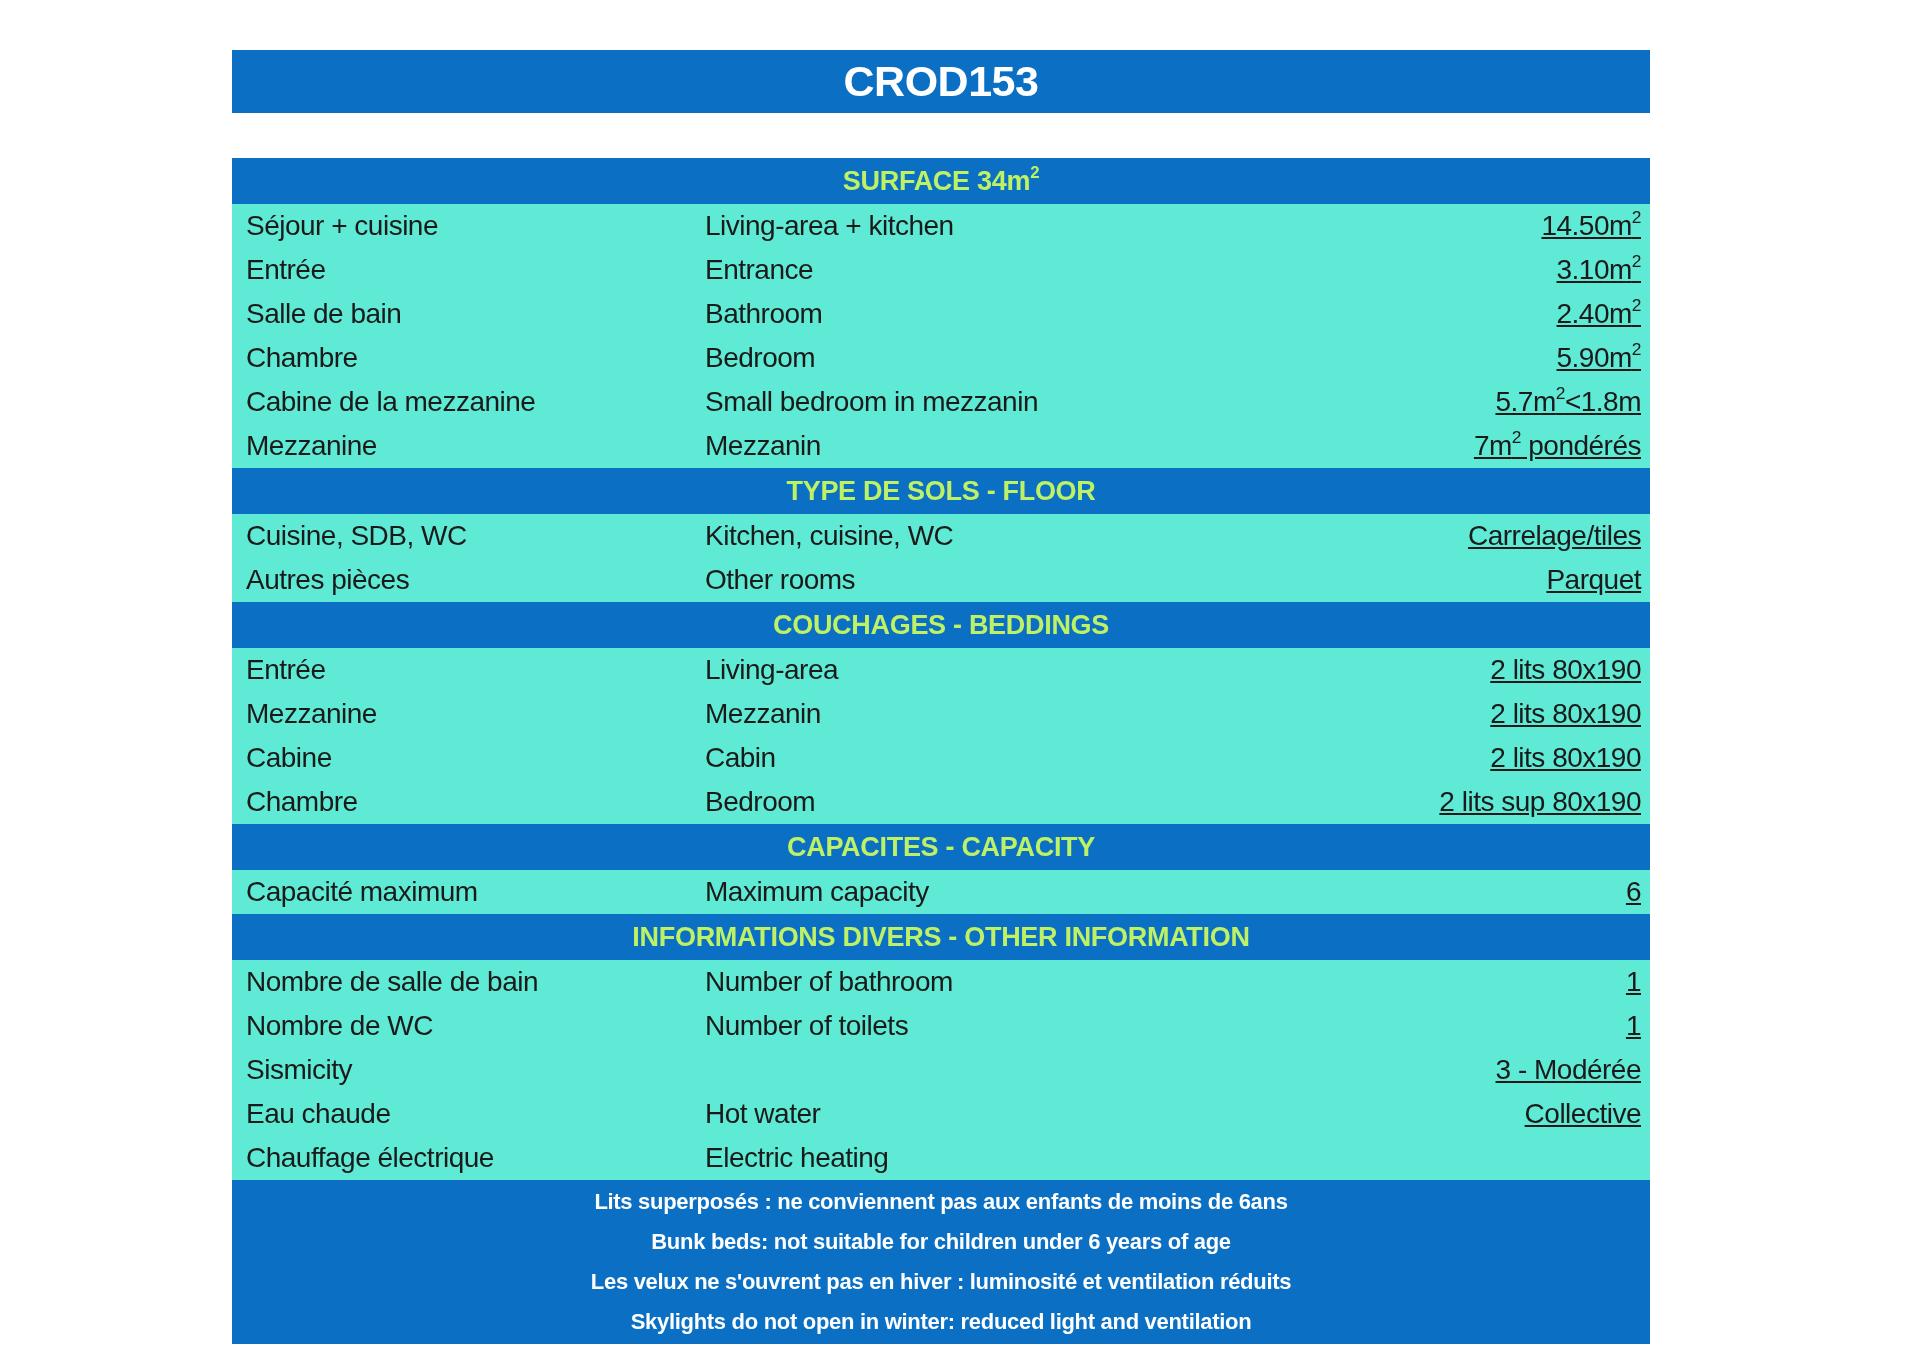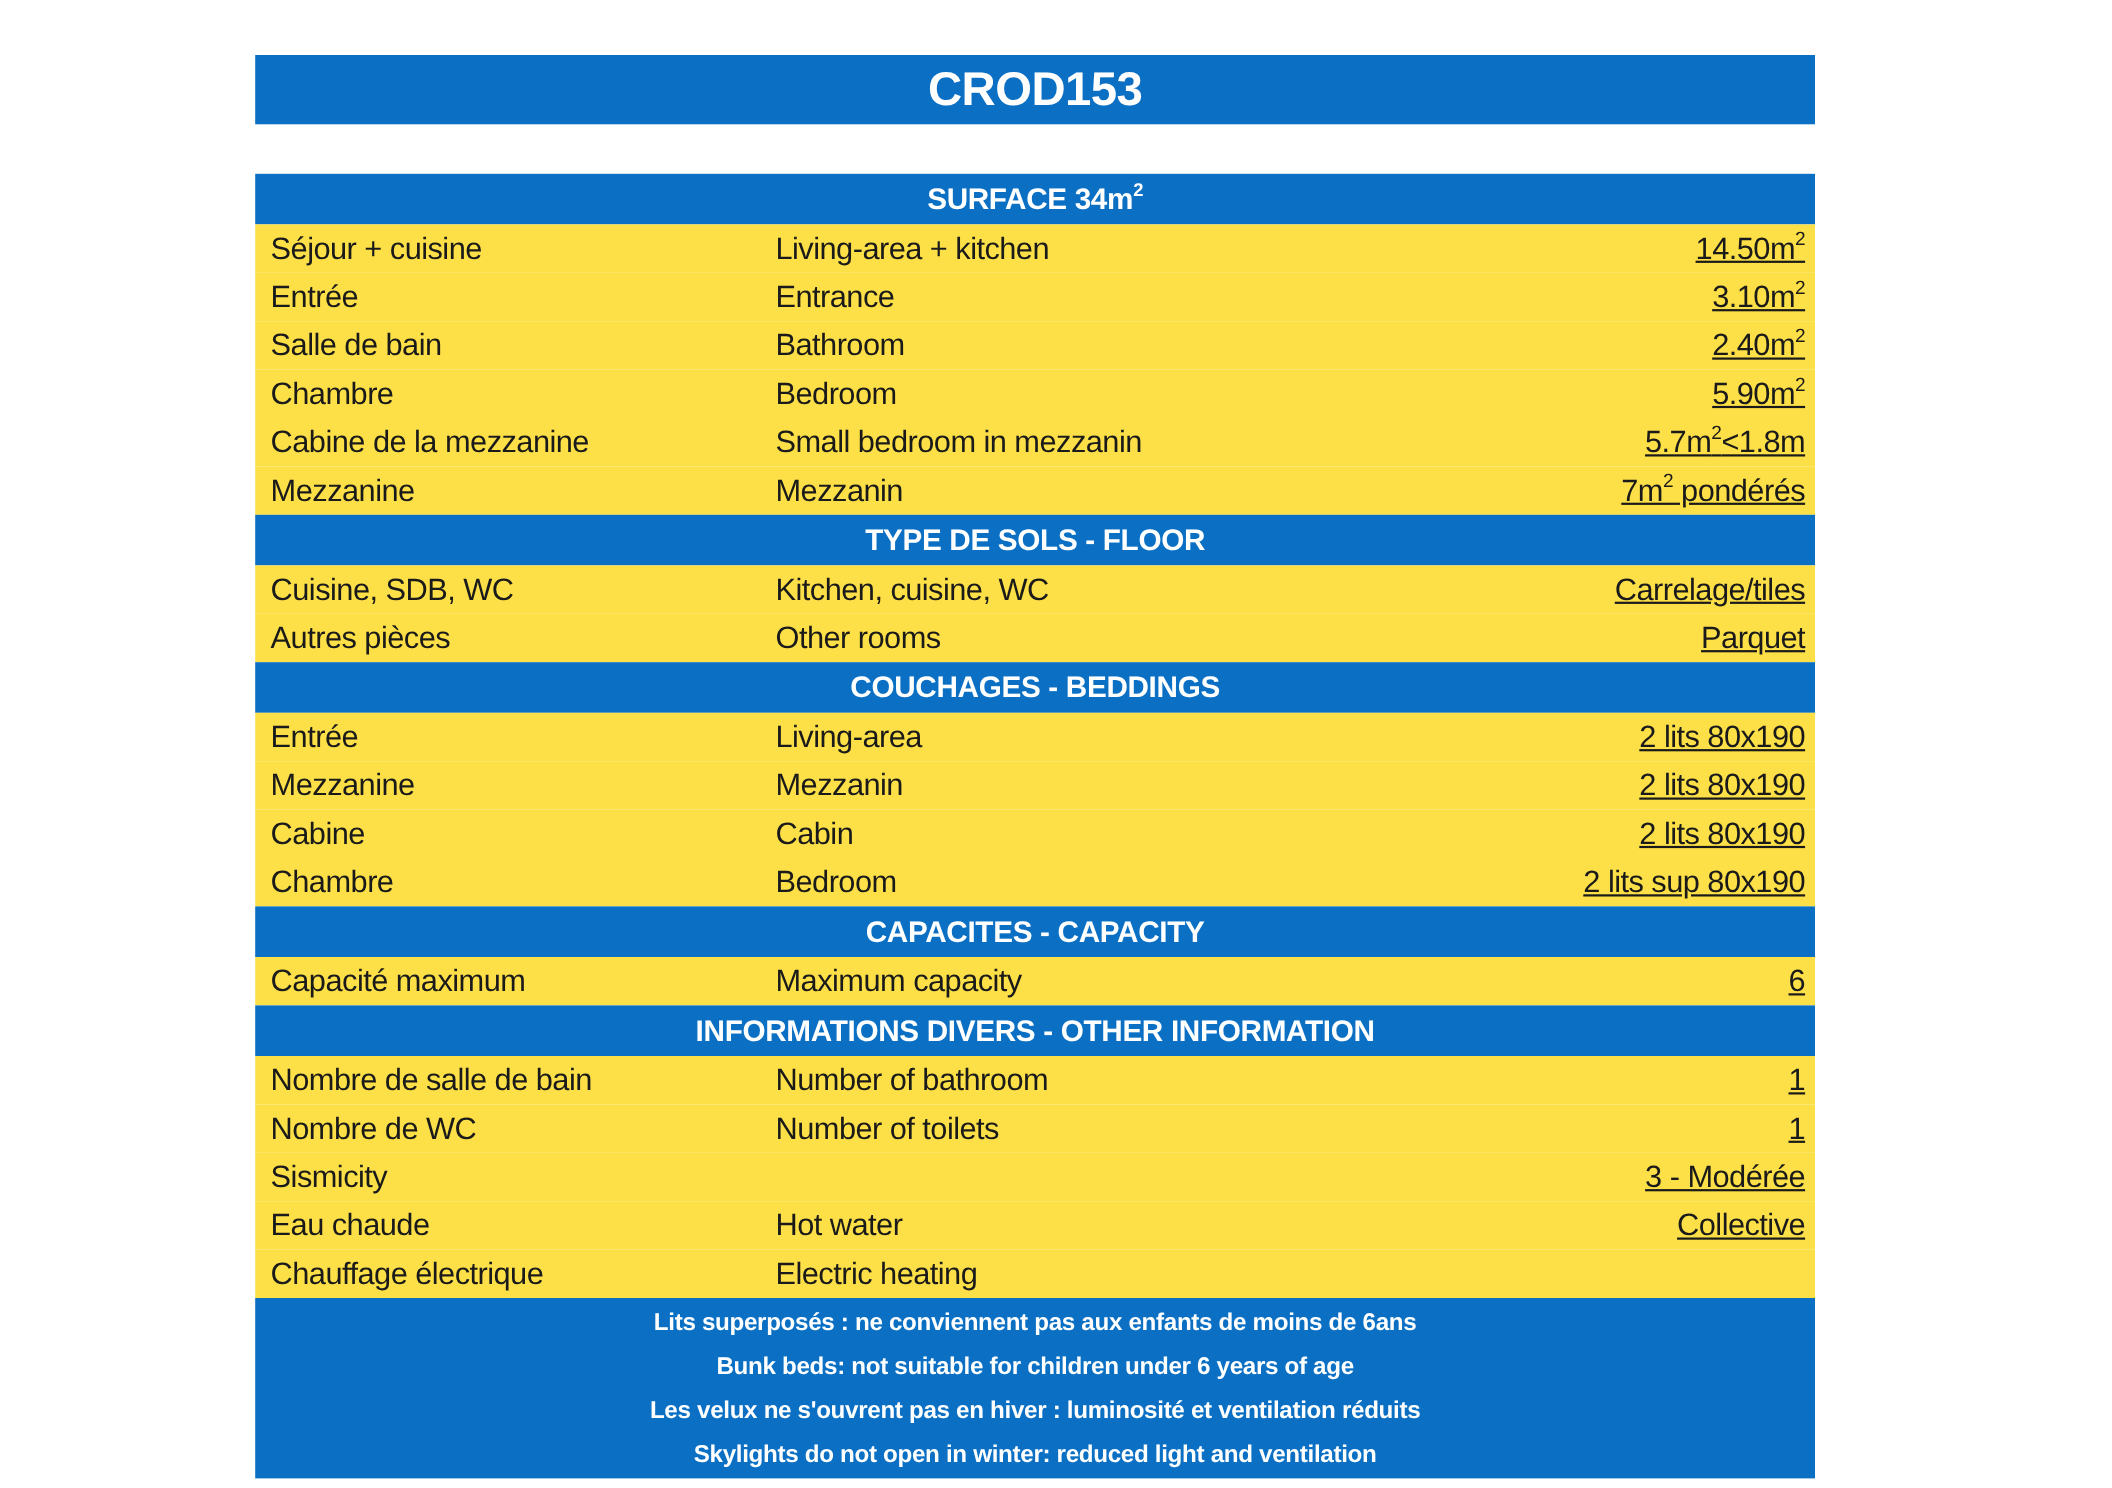--- a/index.html
+++ b/index.html
@@ -22,32 +22,32 @@
   }
   .title-bar h1{
     margin:0;color:#ffffff;font-size:43px;font-weight:bold;
     letter-spacing:-0.5px;
   }
 
   .section-header{
     height:46px;
     background:var(--accent,#0b70c4);
     display:flex;align-items:center;justify-content:center;
-    color:#ffffff;font-weight:bold;font-size:27px;letter-spacing:-0.3px;
+    color:#bef264;font-weight:bold;font-size:27px;letter-spacing:-0.3px;
   }
 
   .row{
     height:44px;
     display:grid;
     grid-template-columns:459px 1fr auto;
     align-items:center;
     padding:0 9px 0 14px;
     font-size:28px;
     letter-spacing:-0.5px;
-    background:#fde047;
+    background:#5eead4;
   }
   .c-fr{white-space:nowrap;}
   .c-en{white-space:nowrap;}
   .c-val{white-space:nowrap;text-align:right;text-decoration:underline;}
 
   sup{font-size:62%;line-height:0;vertical-align:super;position:relative;top:-2px;font-weight:inherit;}
 
   .notes{
     background:var(--accent,#0b70c4);
     padding:2px 10px 2px 10px;

